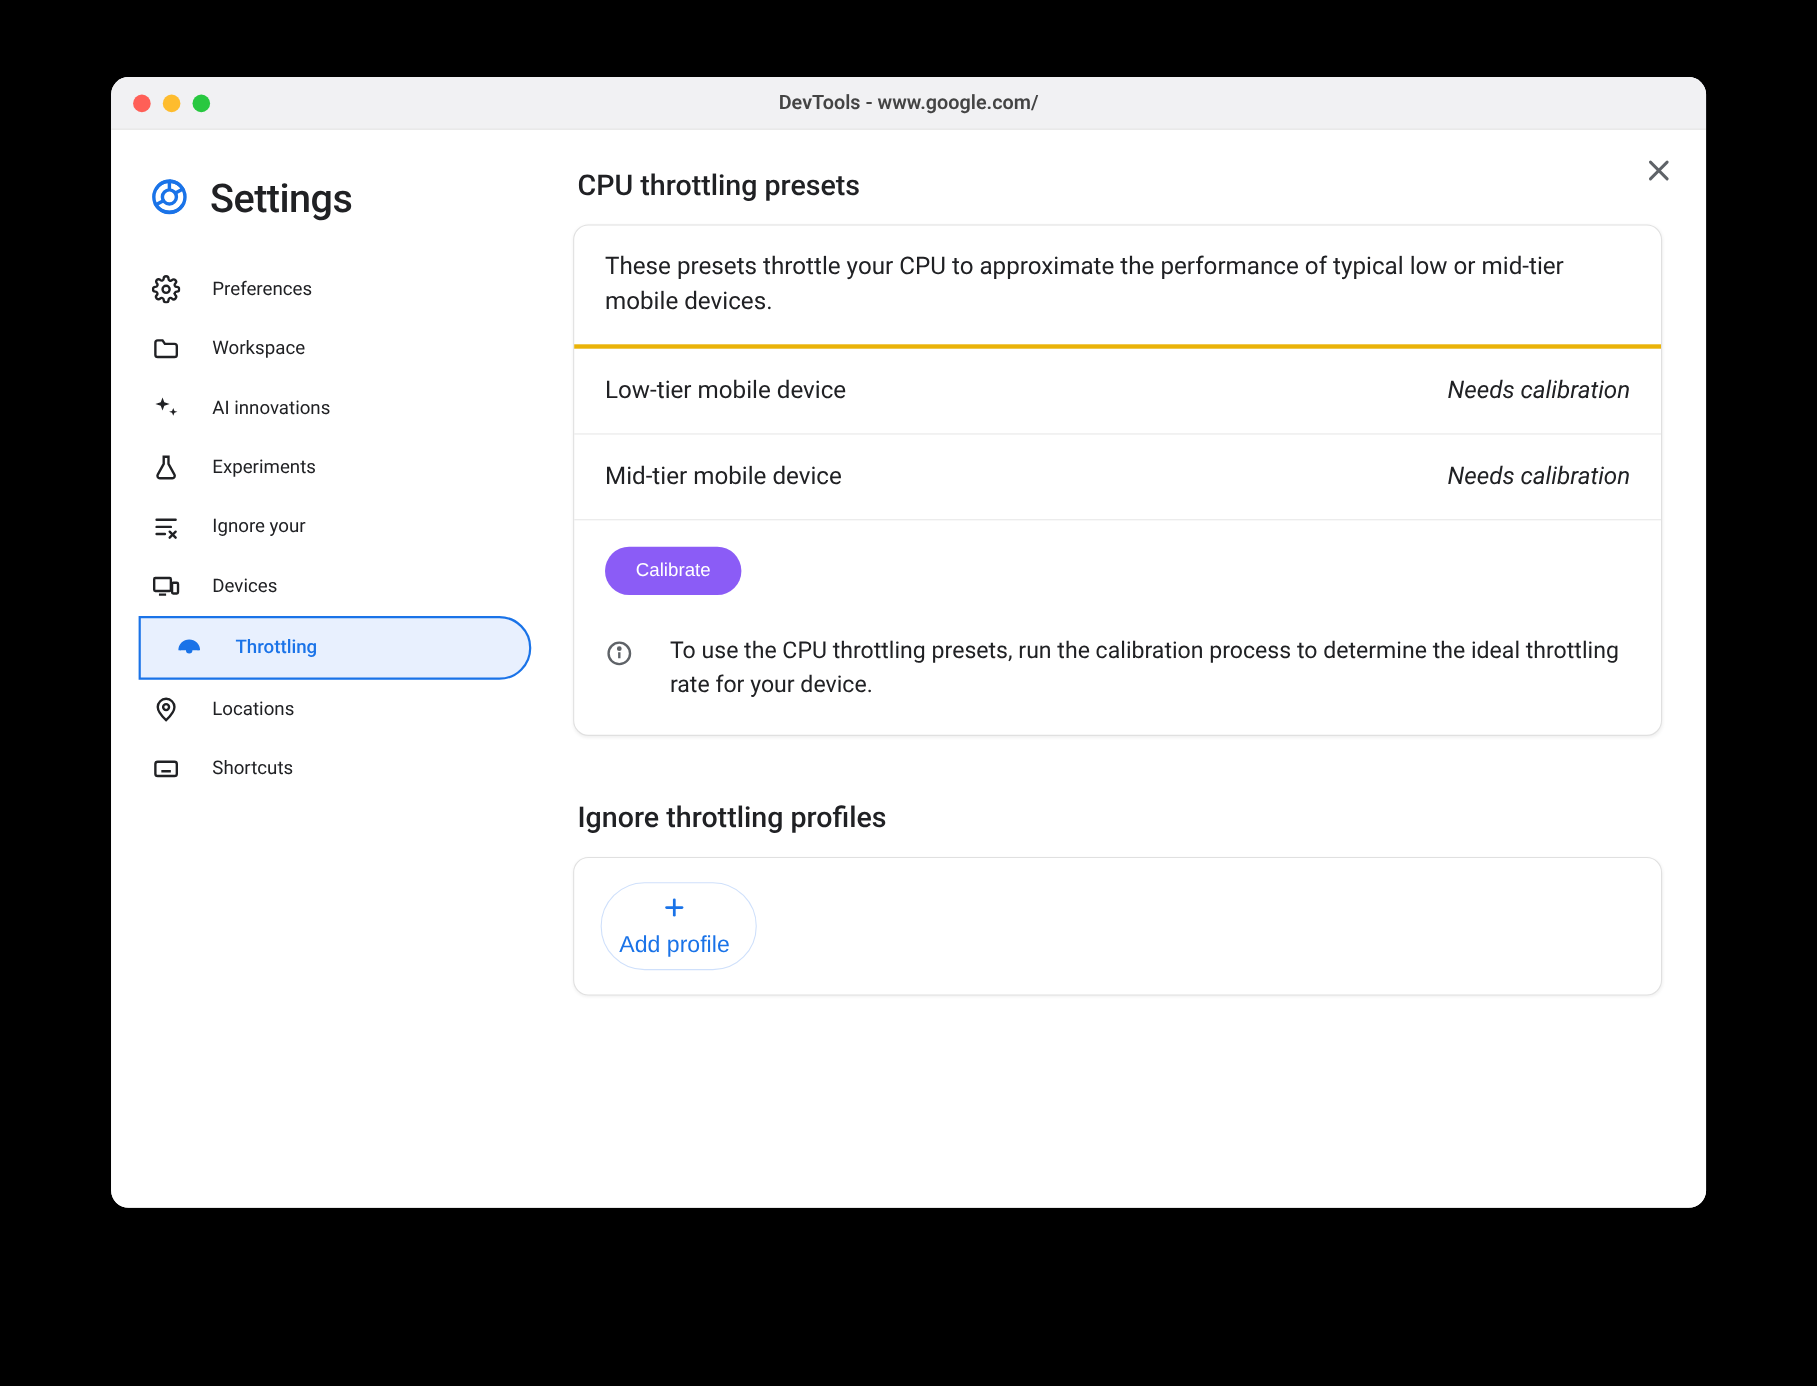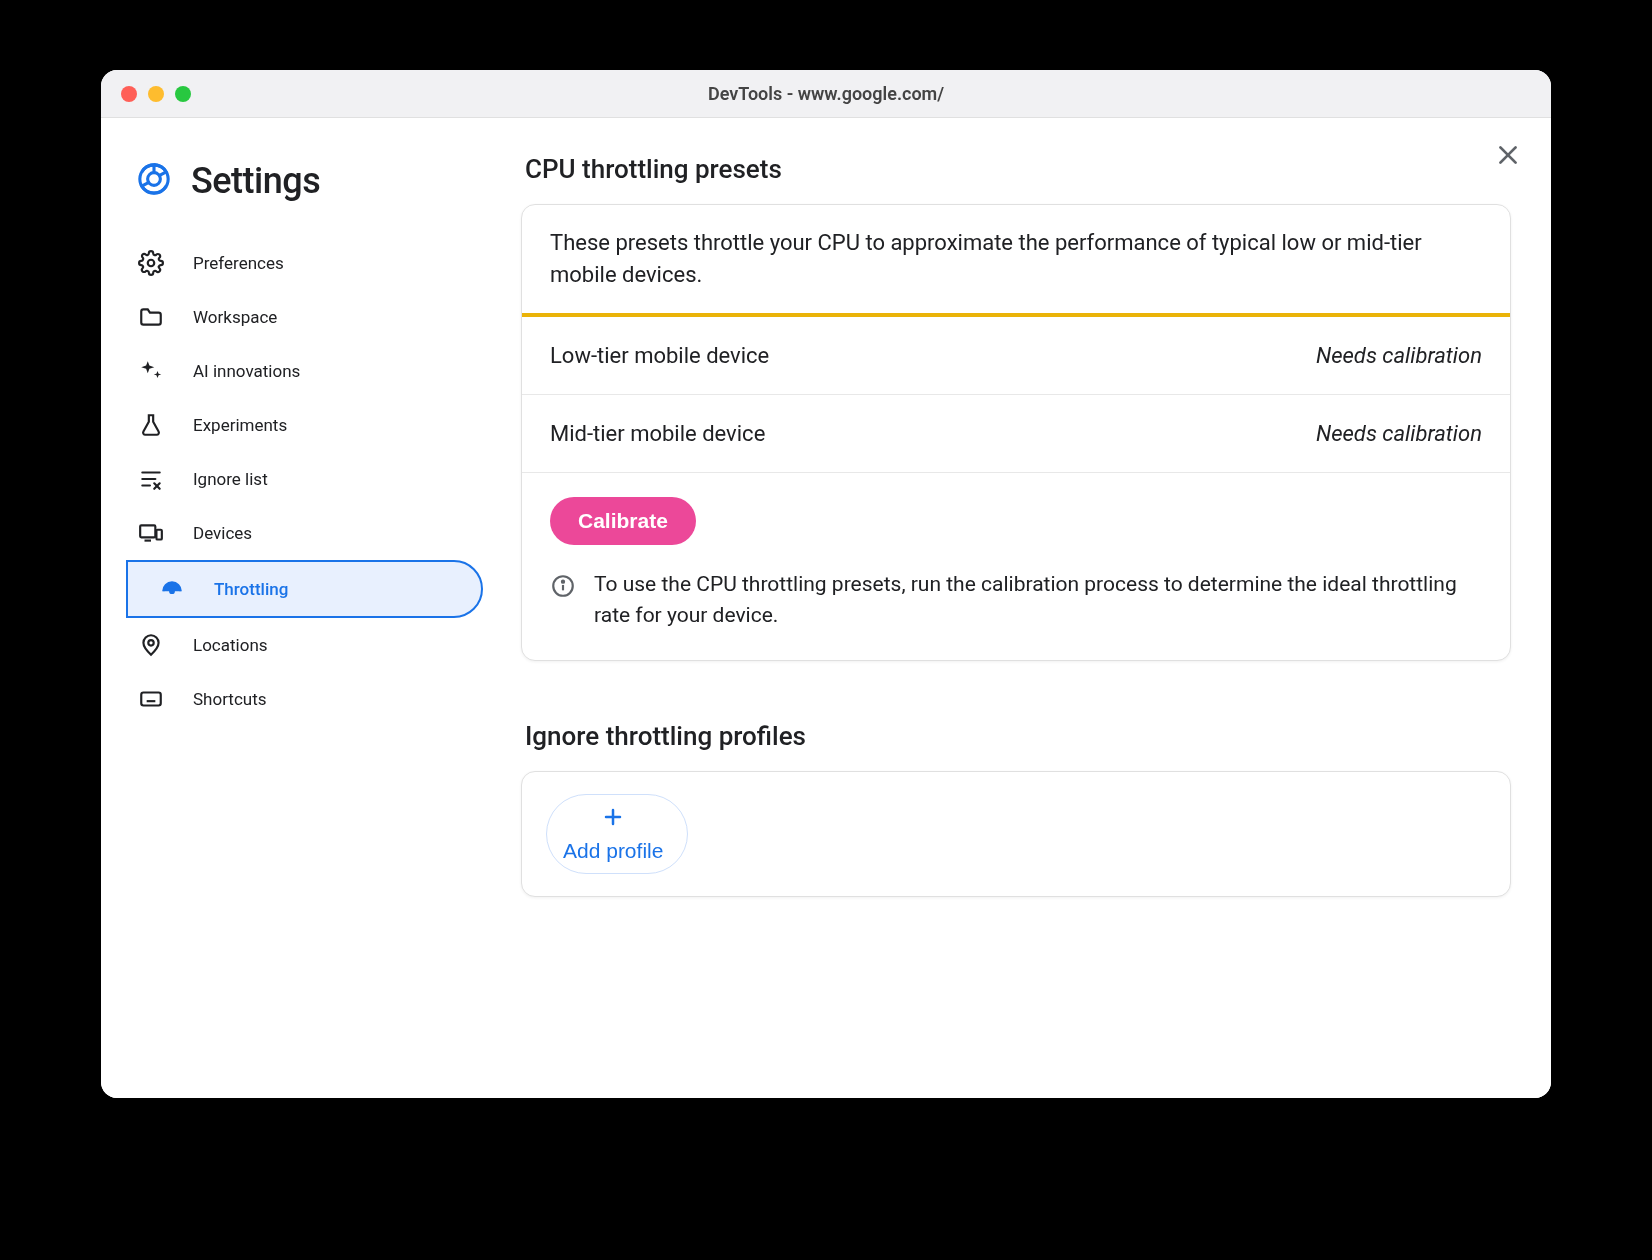--- a/index.html
+++ b/index.html
@@ -134,34 +134,34 @@
     padding: 26px 28px;
     border-bottom: 1px solid #e8e8e8;
     font-size: 22px;
   }
   .preset-name { color: #202124; }
   .preset-status { font-style: italic; color: #202124; }
   .card-footer {
     padding: 24px 28px 28px 28px;
   }
   .btn-primary {
-    background: #ec4899;
+    background: #8b5cf6;
     color: #fff;
     border: none;
     border-radius: 40px;
     padding: 12px 28px;
-    font-size: 21px;
-    font-weight: 700;
+    font-size: 17px;
+    font-weight: 400;
     cursor: pointer;
   }
   .info-row {
     display: flex;
     align-items: flex-start;
-    gap: 18px;
-    margin-top: 24px;
+    gap: 33px;
+    margin-top: 36px;
     font-size: 21px;
     color: #202124;
     line-height: 1.5;
   }
   .info-row .info-icon svg { width: 26px; height: 26px; margin-top: 4px; }
   .btn-outline {
     display: inline-flex;
     align-items: center;
     gap: 10px;
     background: #fff;
@@ -252,21 +252,21 @@
         <div class="nav-item">
           <span class="icon">
             <svg viewBox="0 0 24 24" fill="none" stroke="#202124" stroke-width="2" stroke-linecap="round">
                 <line x1="4" y1="6" x2="20" y2="6"></line>
                 <line x1="4" y1="12" x2="16" y2="12"></line>
                 <line x1="4" y1="18" x2="11" y2="18"></line>
                 <line x1="15" y1="16" x2="20" y2="21"></line>
                 <line x1="20" y1="16" x2="15" y2="21"></line>
               </svg>
           </span>
-          <span>Ignore list</span>
+          <span>Ignore your</span>
         </div>
         <div class="nav-item">
           <span class="icon">
             <svg viewBox="0 0 24 24" fill="none" stroke="#202124" stroke-width="2">
                 <rect x="2" y="5" width="14" height="11" rx="1"></rect>
                 <rect x="17" y="9" width="5" height="9" rx="1"></rect>
                 <line x1="6" y1="19" x2="12" y2="19"></line>
               </svg>
           </span>
           <span>Devices</span>

